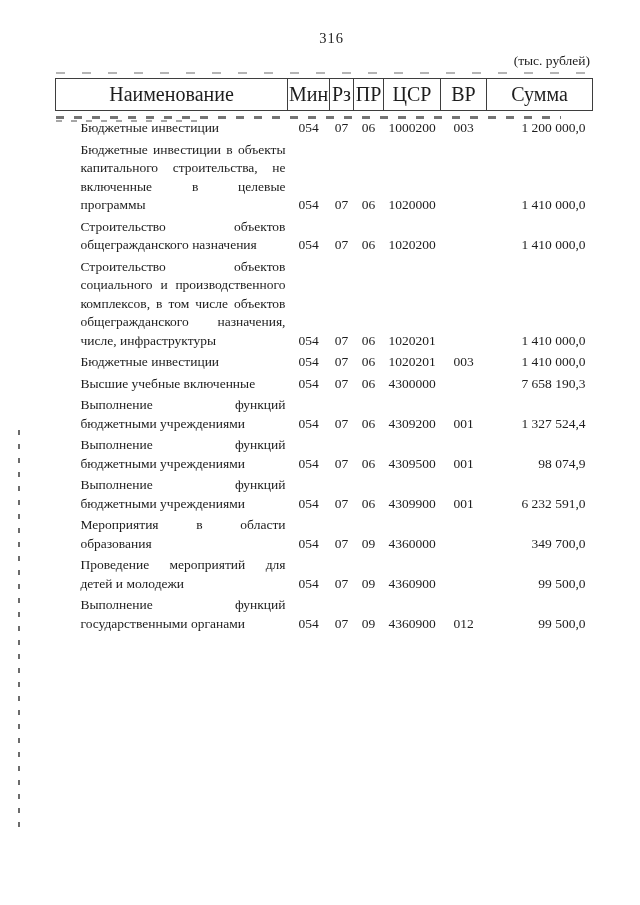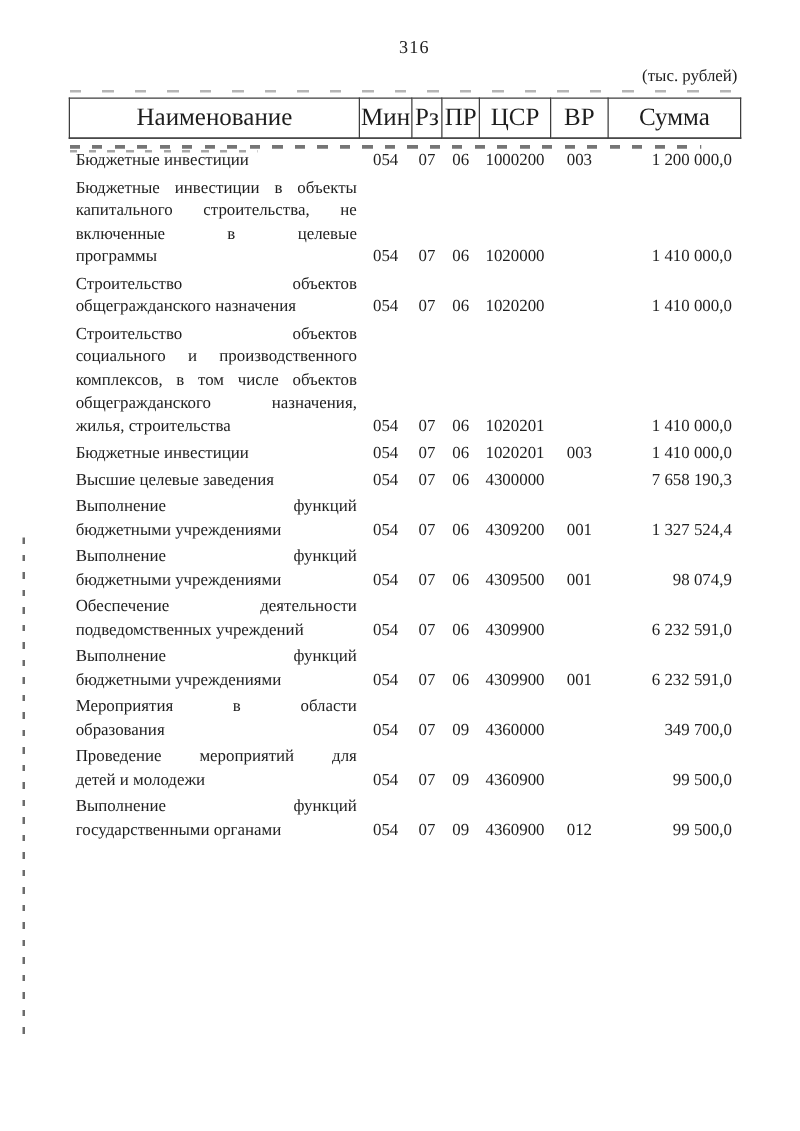--- a/index.html
+++ b/index.html
@@ -42,21 +42,21 @@
     vertical-align:middle;
     padding:0;
     background:var(--paper);
   }
   tbody td{
     vertical-align:bottom;
     padding:3px 0 0 0;
   }
   tbody tr:first-child td{padding-top:8px;}
   td.c-name{padding-left:5px;padding-right:2px;}
-  .name-line{text-align:justify;text-align-last:justify;}
+  .name-line{text-align:justify;text-align-last:justify;margin-left:20px;}
   .name-line:last-child{text-align:left;text-align-last:left;}
   td.c-code{text-align:center;}
   td.c-sum{text-align:right;padding-right:7px;}
   
   .artifact{position:absolute;pointer-events:none;}
   .art-top-dashes{
     left:56px;top:72px;width:534px;height:2px;
     background:repeating-linear-gradient(to right,#5a5a5a 0 9px,transparent 9px 26px);
     opacity:.45;
   }
@@ -146,21 +146,21 @@
     <td class="c-code"></td>
     <td class="c-sum">1 410 000,0</td>
   </tr>
 
   <tr>
     <td class="c-name">
             <div class="name-line">Строительство объектов</div>
             <div class="name-line">социального и производственного</div>
             <div class="name-line">комплексов, в том числе объектов</div>
             <div class="name-line">общегражданского назначения,</div>
-            <div class="name-line">жилья, строительства</div>
+            <div class="name-line">числе, инфраструктуры</div>
           </td>
     <td class="c-code">054</td>
     <td class="c-code">07</td>
     <td class="c-code">06</td>
     <td class="c-code">1020201</td>
     <td class="c-code"></td>
     <td class="c-sum">1 410 000,0</td>
   </tr>
 
   <tr>
@@ -170,21 +170,21 @@
     <td class="c-code">054</td>
     <td class="c-code">07</td>
     <td class="c-code">06</td>
     <td class="c-code">1020201</td>
     <td class="c-code">003</td>
     <td class="c-sum">1 410 000,0</td>
   </tr>
 
   <tr>
     <td class="c-name">
-            <div class="name-line">Высшие целевые заведения</div>
+            <div class="name-line">Высшие учебные включенные</div>
           </td>
     <td class="c-code">054</td>
     <td class="c-code">07</td>
     <td class="c-code">06</td>
     <td class="c-code">4300000</td>
     <td class="c-code"></td>
     <td class="c-sum">7 658 190,3</td>
   </tr>
 
 
@@ -208,32 +208,20 @@
             <div class="name-line">бюджетными учреждениями</div>
           </td>
     <td class="c-code">054</td>
     <td class="c-code">07</td>
     <td class="c-code">06</td>
     <td class="c-code">4309500</td>
     <td class="c-code">001</td>
     <td class="c-sum">98 074,9</td>
   </tr>
 
-  <tr>
-    <td class="c-name">
-            <div class="name-line">Обеспечение деятельности</div>
-            <div class="name-line">подведомственных учреждений</div>
-          </td>
-    <td class="c-code">054</td>
-    <td class="c-code">07</td>
-    <td class="c-code">06</td>
-    <td class="c-code">4309900</td>
-    <td class="c-code"></td>
-    <td class="c-sum">6 232 591,0</td>
-  </tr>
 
   <tr>
     <td class="c-name">
             <div class="name-line">Выполнение функций</div>
             <div class="name-line">бюджетными учреждениями</div>
           </td>
     <td class="c-code">054</td>
     <td class="c-code">07</td>
     <td class="c-code">06</td>
     <td class="c-code">4309900</td>

